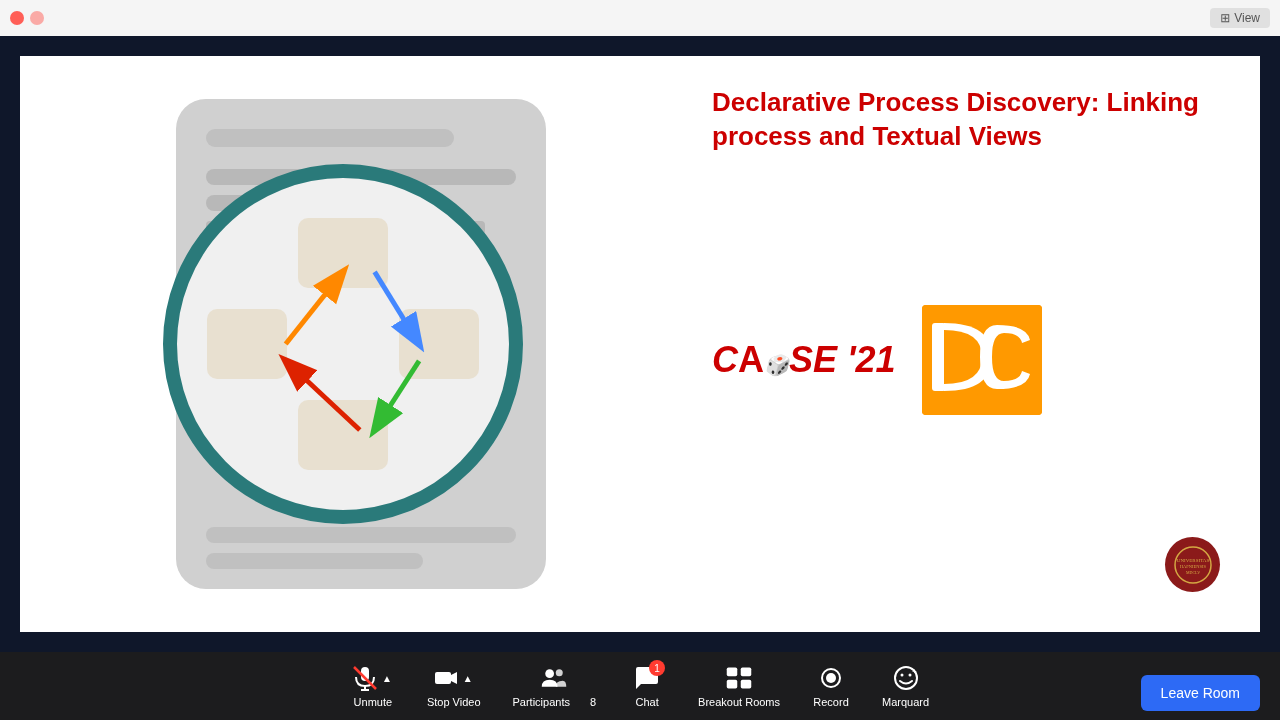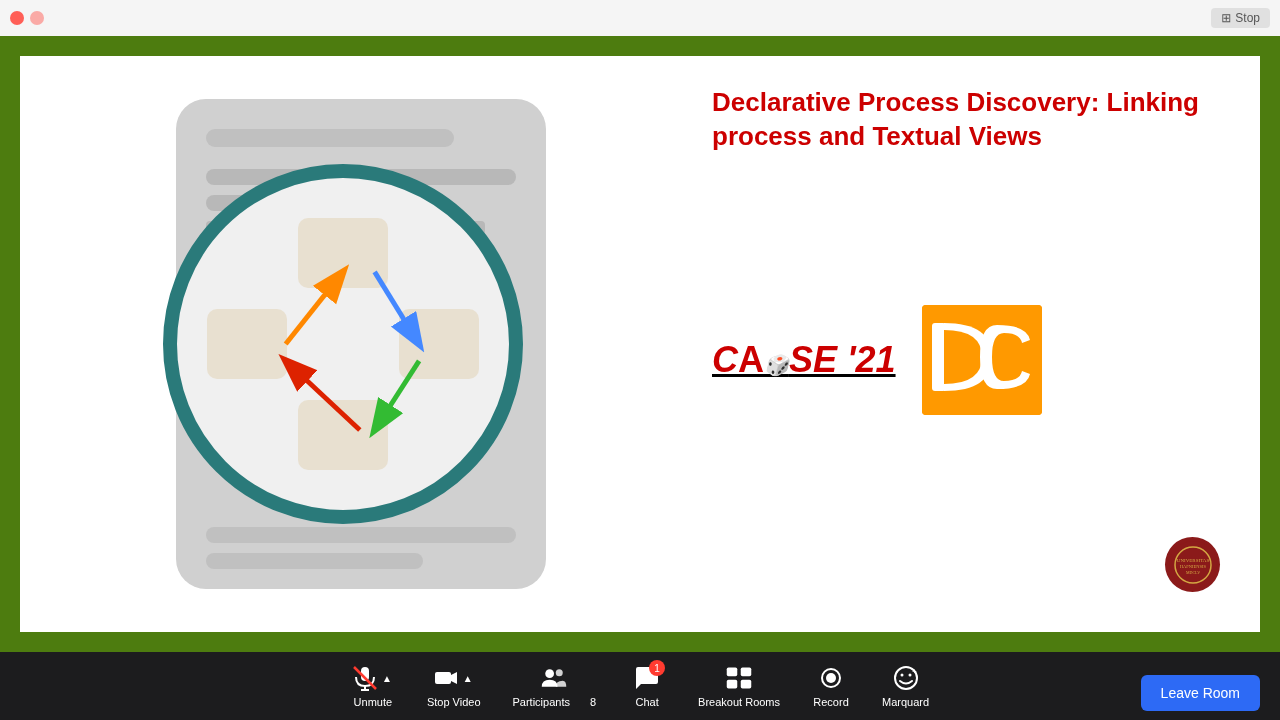--- a/index.html
+++ b/index.html
@@ -53,21 +53,21 @@
       top: 36px; left: 0; right: 0;
       bottom: 68px;
       background: white;
       display: flex;
       align-items: stretch;
     }
 
     
     #slide-area {
       flex: 1;
-      background: #4d7c0f;
+      background: #0f172a;
       display: flex;
       align-items: center;
       padding: 20px;
     }
 
     #slide {
       width: 100%;
       height: 100%;
       background: white;
       display: flex;
@@ -174,21 +174,20 @@
       color: #444;
       line-height: 1.6;
       margin-bottom: 20px;
     }
 
     .bottom-logos {
       display: flex;
       align-items: center;
       gap: 26px;
       margin-top: auto;
-      text-decoration: underline;
     }
 
     .caise-logo {
       font-size: 36px;
       font-weight: bold;
       color: #cc0000;
       font-style: italic;
     }
     .caise-logo .cube { color: #4466cc; font-size: 20px; }
 
@@ -326,21 +325,21 @@
 </head>
 <body>
 
 <div id="title-bar">
   <div class="traffic-lights">
     <div class="tl-red"></div>
     <div class="tl-yellow" style="background:#ff5f57; opacity:0.5;"></div>
   </div>
   <button class="view-btn">
     <span>⊞</span>
-    <span>Stop</span>
+    <span>View</span>
   </button>
 </div>
 
 <div id="main-content">
   <div id="slide-area">
     <div id="slide">
 
       <div id="slide-left">
 
         <div class="device-outer">

